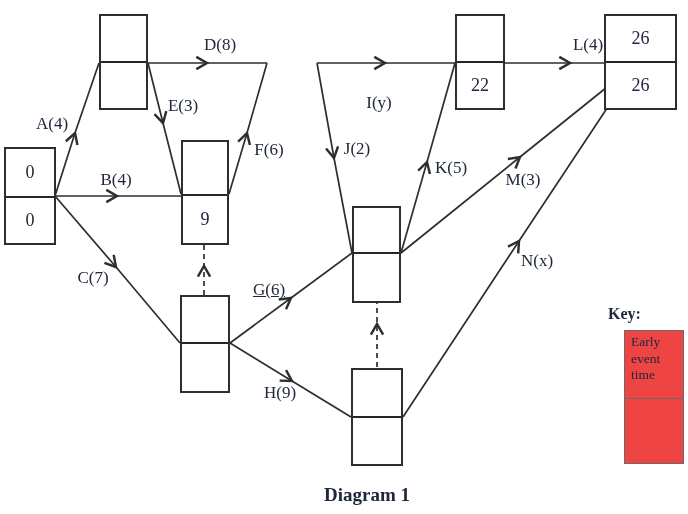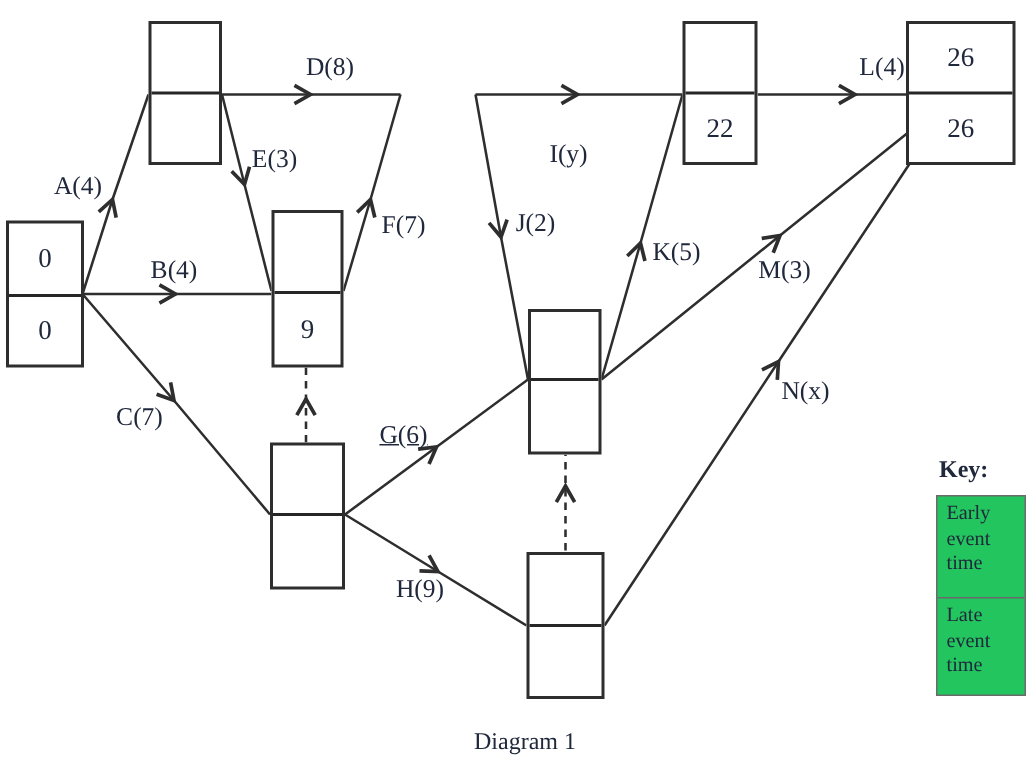--- a/index.html
+++ b/index.html
@@ -11,34 +11,34 @@
   .node{position:absolute;background:#ffffff;border:2px solid #2e2e2e;box-sizing:border-box;}
   .cell{
     display:flex;align-items:center;justify-content:center;
     font-size:18px;box-sizing:border-box;
   }
   .cell.top{border-bottom:2.5px solid #262626;}
   .edge-label{
     position:absolute;transform:translate(-50%,-50%);
     font-size:17px;white-space:nowrap;background:transparent;
   }
-  #key-title{position:absolute;left:626px;top:305px;font-weight:bold;font-size:16px;}
+  #key-title{position:absolute;left:608px;top:305px;font-weight:bold;font-size:16px;}
   #key-box{
     position:absolute;left:624px;top:330px;width:60px;height:134px;
-    border:1.5px solid #6b6b6b;box-sizing:border-box;background:#22c55e;
+    border:1.5px solid #6b6b6b;box-sizing:border-box;background:#ef4444;
   }
   .key-cell{
     box-sizing:border-box;padding:3px 2px 0 6px;
     font-size:13.5px;line-height:16.5px;
   }
   .key-cell.top{height:68px;border-bottom:1.5px solid #6b6b6b;}
   .key-cell.bottom{height:63px;}
   #caption{
-    position:absolute;left:350px;top:495px;transform:translate(-50%,-50%);
-    font-weight:normal;font-size:16px;white-space:nowrap;
+    position:absolute;left:367px;top:495px;transform:translate(-50%,-50%);
+    font-weight:bold;font-size:19px;white-space:nowrap;
   }
 </style>
 </head>
 <body>
 
 <div id="canvas">
 
   <svg id="edges" width="688" height="514" viewBox="0 0 688 514" fill="none" stroke="#2e2e2e" stroke-width="1.7">
     <defs>
       <marker id="arrow" viewBox="0 0 10 10" refX="8" refY="5" markerWidth="9" markerHeight="9" orient="auto">
@@ -102,31 +102,30 @@
   <div class="node" style="left:351px;top:368px;width:52px;height:98px;">
     <div class="cell top" style="height:48px;"></div>
     <div class="cell bottom" style="height:46px;"></div>
   </div>
 
   <span class="edge-label" style="left:52px;top:124px;">A(4)</span>
   <span class="edge-label" style="left:116px;top:180px;">B(4)</span>
   <span class="edge-label" style="left:93px;top:278px;">C(7)</span>
   <span class="edge-label" style="left:200px;top:45px;margin-left:20px;">D(8)</span>
   <span class="edge-label" style="left:183px;top:106px;">E(3)</span>
-  <span class="edge-label" style="left:269px;top:150px;">F(7)</span>
+  <span class="edge-label" style="left:269px;top:150px;">F(6)</span>
   <span class="edge-label" style="left:269px;top:290px;text-decoration:underline;">G(6)</span>
   <span class="edge-label" style="left:280px;top:393px;">H(9)</span>
   <span class="edge-label" style="left:379px;top:62px;margin-top:41px;">I(y)</span>
   <span class="edge-label" style="left:357px;top:149px;">J(2)</span>
   <span class="edge-label" style="left:451px;top:168px;text-align:right;">K(5)</span>
   <span class="edge-label" style="left:588px;top:45px;">L(4)</span>
   <span class="edge-label" style="left:523px;top:180px;">M(3)</span>
   <span class="edge-label" style="left:537px;top:261px;">N(x)</span>
 
   <div id="key-title">Key:</div>
   <div id="key-box">
     <div class="key-cell top">Early event time</div>
-    <div class="key-cell bottom">Late event time</div>
   </div>
 
   <div id="caption">Diagram 1</div>
 
 </div>
 
 </body></html>

